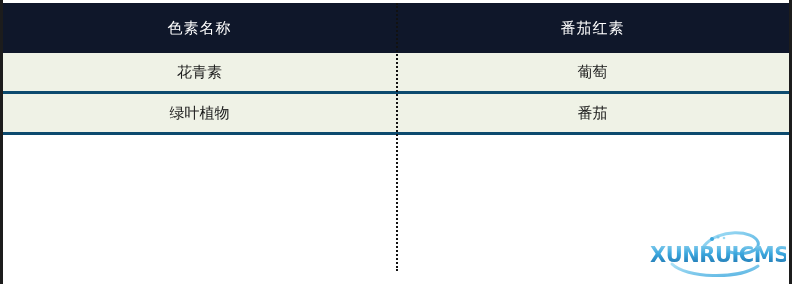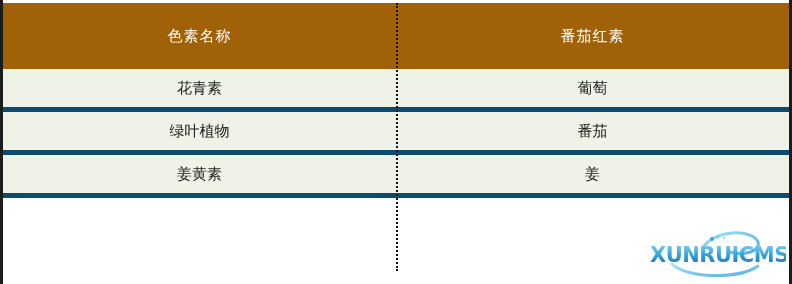--- a/index.html
+++ b/index.html
@@ -46,42 +46,42 @@
   table.pigment-table {
     width: 100%;
     border-collapse: collapse;
     table-layout: fixed;
   }
 
   table.pigment-table col.col-name   { width: 393px; }
   table.pigment-table col.col-source { width: 393px; }
 
   thead th {
-    background: #a16207;
+    background: #0f172a;
     color: #ffffff;
     font-weight: normal;
     font-size: 15px;
     height: 42px;
     line-height: 42px;
-    padding: 12px;
+    padding: 4px;
     text-align: center;
     border: 0;
     letter-spacing: 1px;
     margin-left: 48px;
   }
 
   tbody td {
     height: 37px;
     line-height: 37px;
     padding: 0;
     text-align: center;
     font-size: 15px;
     color: #1a1a1a;
     border-top: 1px solid #9abf5c;
-    border-bottom: 5px solid #0c4a6e;
+    border-bottom: 3px solid #0c4a6e;
     background: #ffffff;
   }
 
   tbody tr.row-alt td {
     background: #eff2e6;
   }
 
   tbody tr:first-child td {
     border-top: 0;
   }
@@ -141,24 +141,20 @@
           <td>葡萄</td>
         </tr>
 
 
         <tr class="row-alt">
           <td><span class="beta"></span><span>绿叶植物</span></td>
           <td>番茄</td>
         </tr>
 
 
-        <tr class="row-alt">
-          <td><span class="beta"></span><span>姜黄素</span></td>
-          <td>姜</td>
-        </tr>
 
 
       </tbody>
     </table>
 
     <div class="col-divider"></div>
   </div>
 
   <div class="watermark">
     <svg width="140" height="52" viewBox="0 0 140 52" xmlns="http://www.w3.org/2000/svg">

